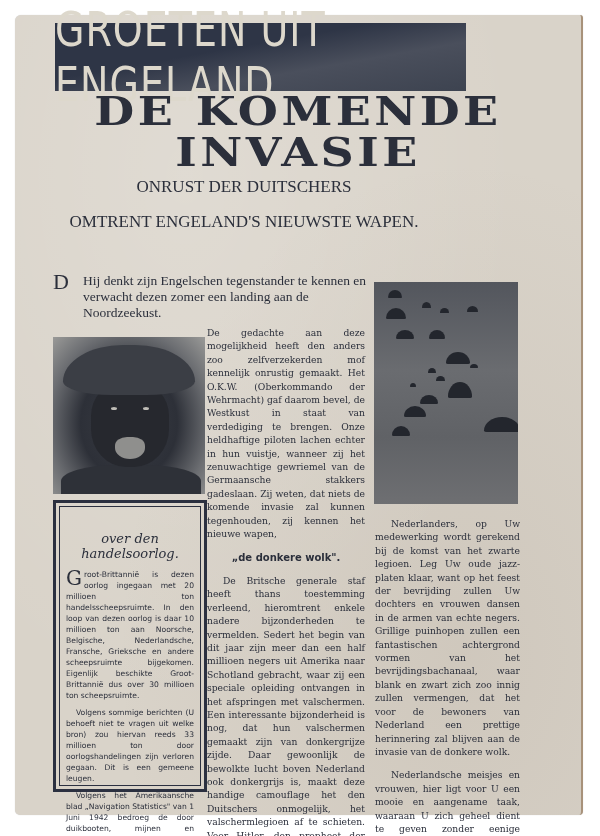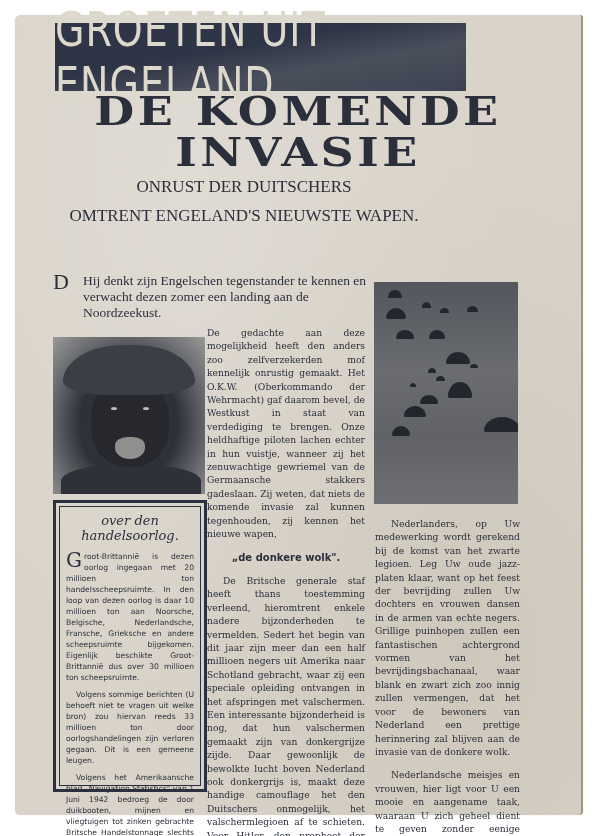--- a/index.html
+++ b/index.html
@@ -31,21 +31,21 @@
       color: #2b2f3b; font-family: "DejaVu Serif", serif; font-weight: bold;
       letter-spacing: 3px;
     }
     .h1 { top: 74px; font-size: 40px; line-height: 44px; transform: scaleX(1.15); }
     .h2 { top: 115px; font-size: 40px; line-height: 44px; transform: scaleX(1.15); }
     .sub {
       position: absolute; left: 0; width: 458px; text-align: center; color: #2b2f3b;
       font-family: "Liberation Serif", serif; font-size: 17px; line-height: 20px;
     }
     .sub1 { top: 162px; }
-    .sub2 { top: 191px; }
+    .sub2 { top: 197px; }
     .lead {
       position: absolute; left: 38px; top: 258px; width: 318px;
       font-family: "Liberation Serif", serif; font-size: 13.5px; line-height: 16px; color: #2b2f3b;
     }
     .lead .drop { font-size: 22px; float: left; line-height: 18px; margin-right: 2px; }
     .lead .l2 { padding-left: 30px; display: block; }
     .photo-soldier {
       position: absolute; left: 38px; top: 322px; width: 152px; height: 157px;
       background: radial-gradient(ellipse at 50% 55%, #3a3d44 0%, #2d3038 45%, #6c6e72 75%, #9a9a98 100%);
       overflow: hidden;
@@ -72,21 +72,21 @@
     .chute { position: absolute; background: #23262d; border-radius: 50% 50% 8% 8% / 90% 90% 10% 10%; }
     .box {
       position: absolute; left: 38px; top: 485px; width: 154px; height: 292px;
       border: 3px solid #2b3040; padding: 3px; box-sizing: border-box;
     }
     .box-inner {
       border: 1.5px solid #2b3040; width: 100%; height: 100%; box-sizing: border-box;
       padding: 4px 6px; color: #2b2f3b;
     }
     .box-title { font-family: "DejaVu Sans", sans-serif; font-weight: bold; font-size: 14.5px; text-align: center; letter-spacing: 0.3px; }
-    .box-sub { font-family: "DejaVu Serif", serif; font-style: italic; font-size: 13px; text-align: center; margin-top: 2px; }
+    .box-sub { font-family: "DejaVu Serif", serif; font-style: italic; font-size: 13px; text-align: center; margin-top: 20px; }
     .box-text { font-family: "DejaVu Sans", sans-serif; font-size: 7.6px; line-height: 11px; text-align: justify; margin-top: 8px; }
     .box-text p { margin: 0 0 6px 0; text-indent: 10px; }
     .box-text p.first { text-indent: 0; }
     .box-text .dropg { font-family: "DejaVu Serif", serif; font-size: 20px; float: left; line-height: 18px; margin-right: 2px; }
     .col {
       position: absolute; font-family: "DejaVu Serif", serif; font-size: 9.2px; line-height: 13.4px;
       color: #2b2f3b; text-align: justify;
     }
     .col p { margin: 0; }
     .col p.indent { text-indent: 16px; }

